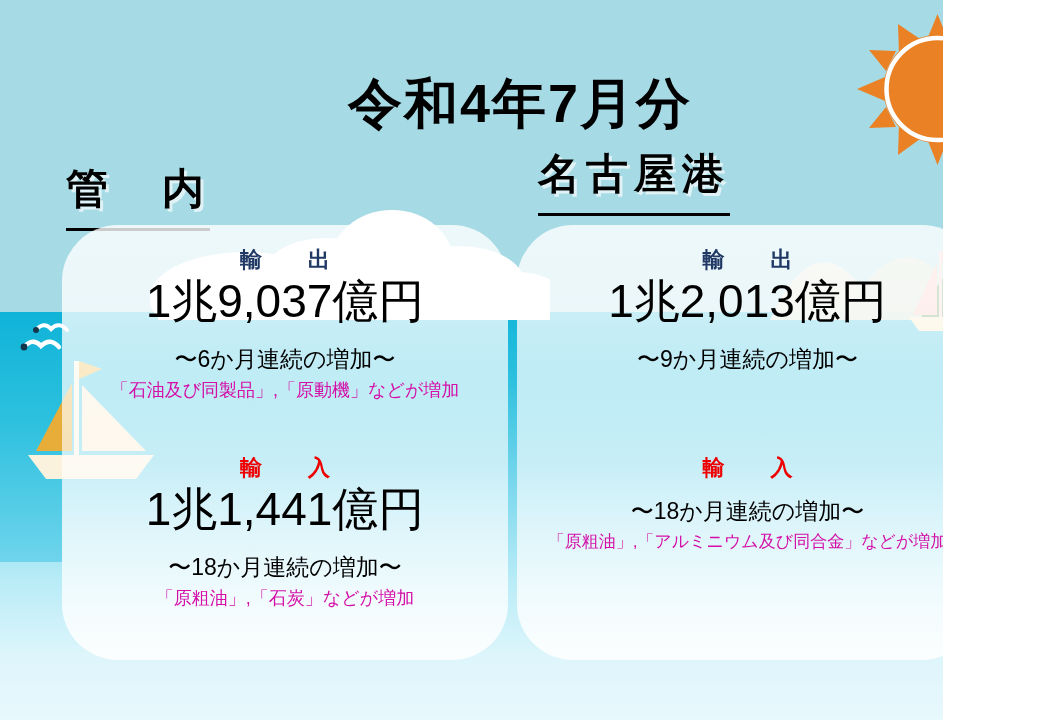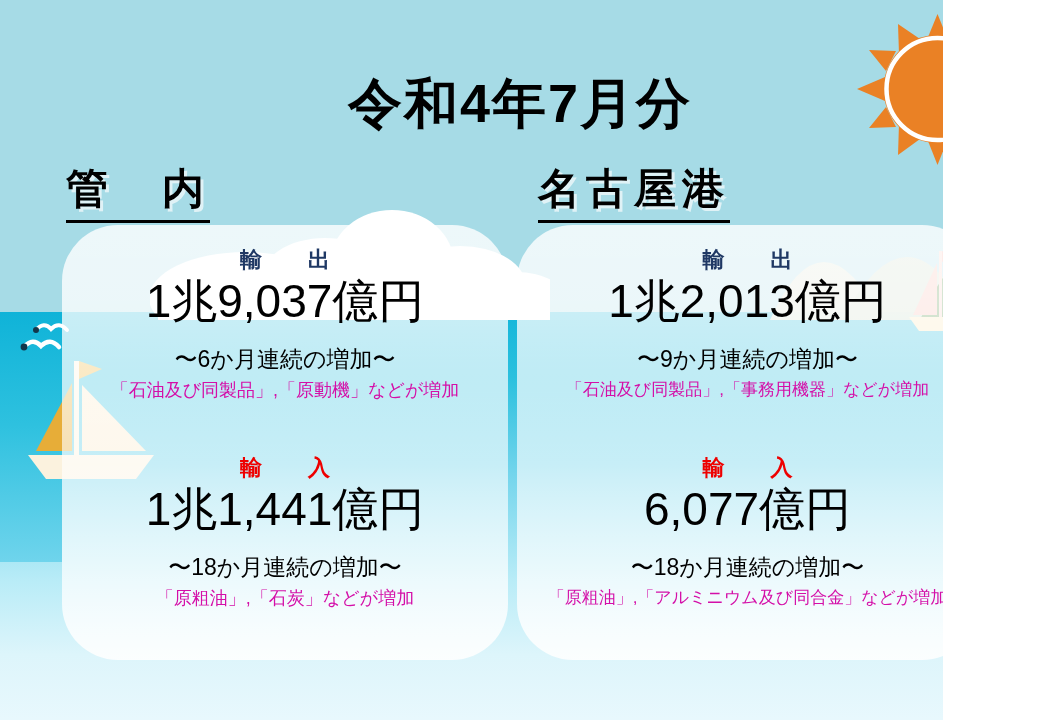--- a/index.html
+++ b/index.html
@@ -47,25 +47,25 @@
   .main-title{
     position:absolute;left:0;top:76px;width:1040px;text-align:center;
     font-size:54px;font-weight:bold;color:#000;letter-spacing:2px;
     line-height:1;
   }
 
   
   .sec-head{
     position:absolute;font-size:42px;font-weight:bold;color:#000;
     letter-spacing:6px;line-height:1;
-    border-bottom:3px solid #000;padding-bottom:10px;
+    border-bottom:3px solid #000;padding-bottom:18px;
     text-shadow:3px 3px 0 rgba(255,255,255,.65);
   }
   #head-kannai{left:66px;top:168px;}
-  #head-nagoya{left:538px;top:168px;}
+  #head-nagoya{left:538px;top:153px;}
 
   
   .panel{
     position:absolute;top:225px;height:435px;
     border-radius:56px;
     background:linear-gradient(180deg,
        rgba(255,255,255,.80) 0%,
        rgba(255,255,255,.78) 18%,
        rgba(255,255,255,.72) 30%,
        rgba(255,255,255,.62) 55%,
@@ -207,23 +207,21 @@
       <div class="trend">〜18か月連続の増加〜</div>
       <div class="items">「原粗油」,「石炭」などが増加</div>
     </div>
   </div>
 
   <div class="panel" id="panel-nagoya">
     <div class="block blk-exp">
       <div class="lbl exp">輸　出</div>
       <div class="amount">1兆2,013億円</div>
       <div class="trend">〜9か月連続の増加〜</div>
-      <div class="items">「石油及び同製品」,「事務用機器」などが増加</div>
     </div>
     <div class="block blk-imp">
       <div class="lbl imp">輸　入</div>
-      <div class="amount">6,077億円</div>
       <div class="trend">〜18か月連続の増加〜</div>
       <div class="items">「原粗油」,「アルミニウム及び同合金」などが増加</div>
     </div>
   </div>
 
 </div>
 
 </body></html>

